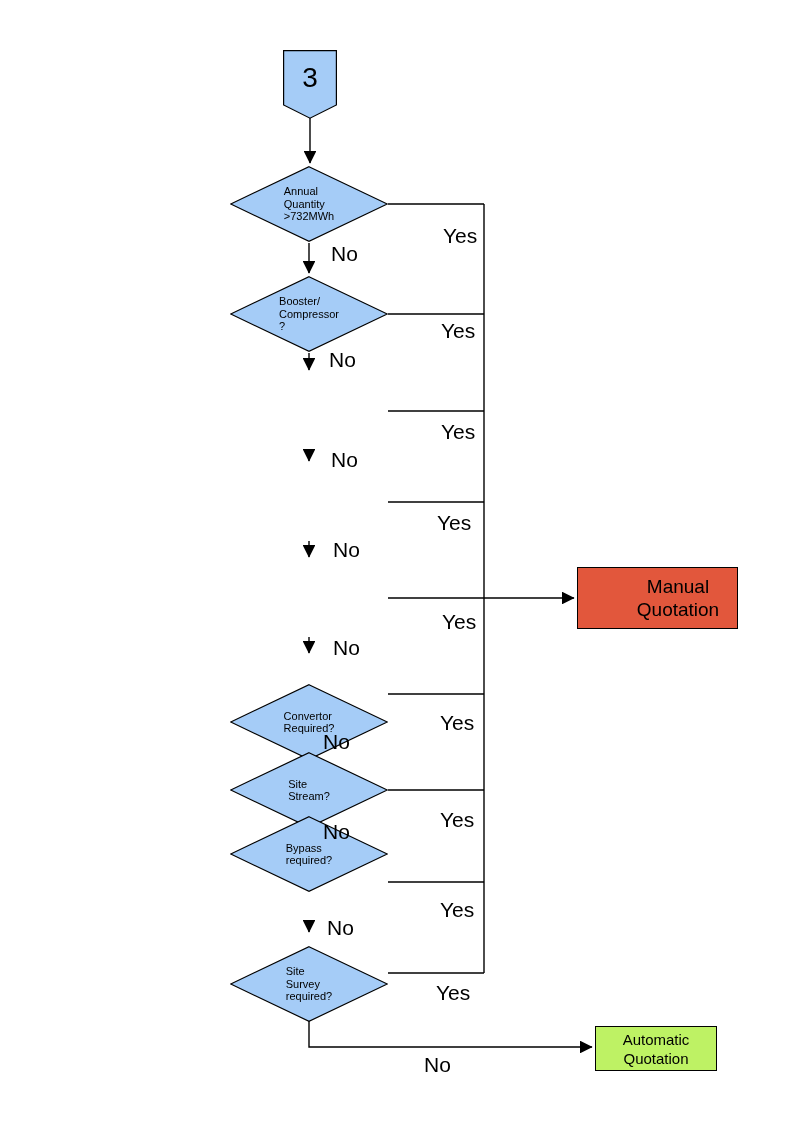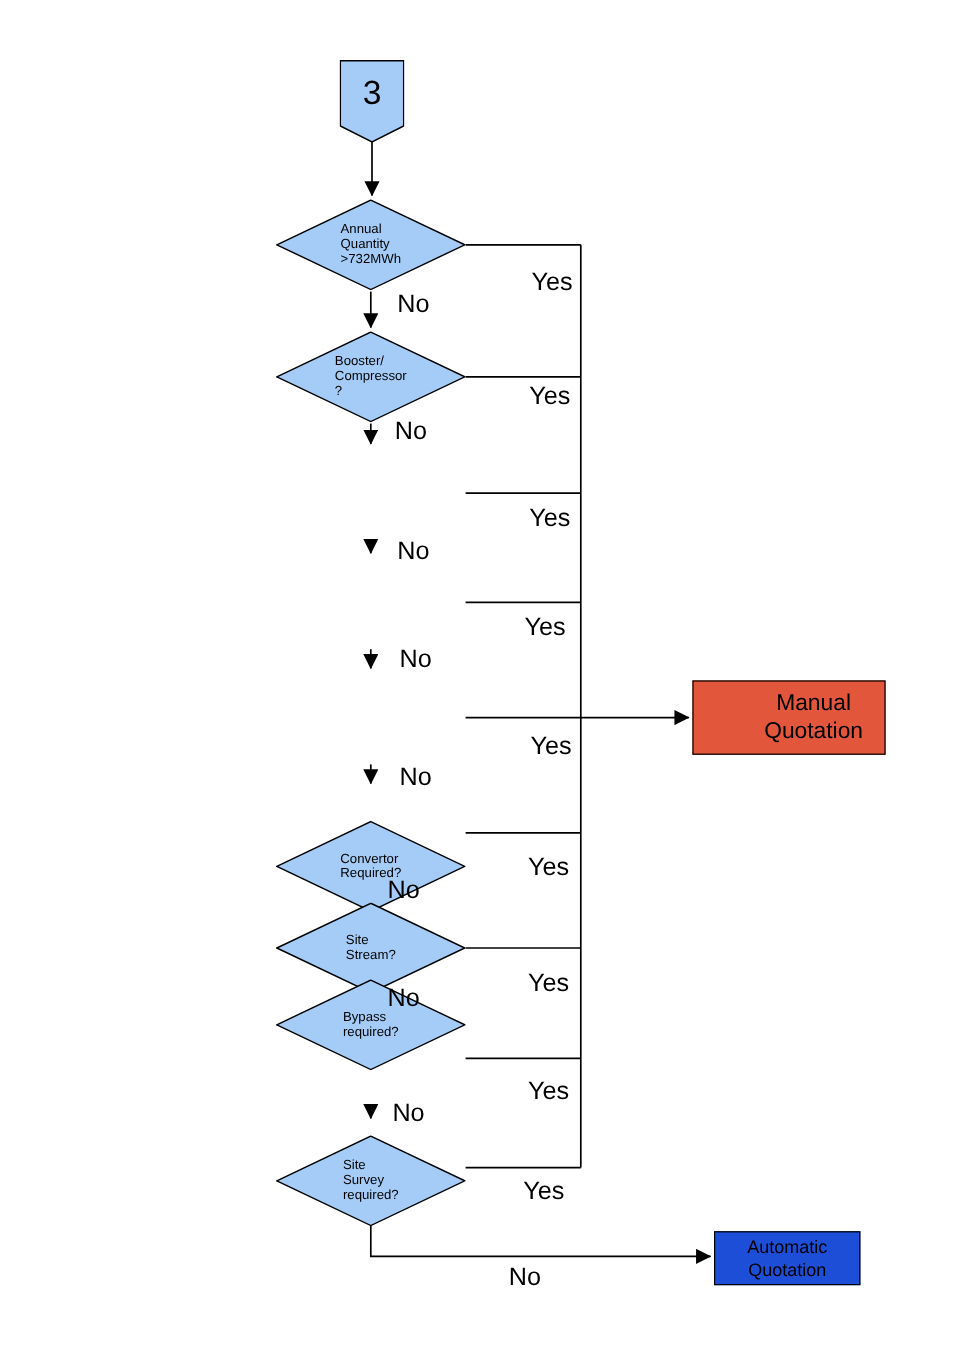--- a/index.html
+++ b/index.html
@@ -153,18 +153,18 @@
   <span class="edge-label n5">No</span>
   <span class="edge-label n6">No</span>
   <span class="edge-label n7">No</span>
   <span class="edge-label n8">No</span>
   <span class="edge-label n9">No</span>
 
   <div class="outcome manual" style="background-color: rgb(226, 87, 60); padding-left: 41px;">
     <span>Manual
 Quotation</span>
   </div>
-  <div class="outcome automatic" style="background-color: #1d4ed8;">
+  <div class="outcome automatic" style="background-color: #bef264;">
     <span>Automatic
 Quotation</span>
   </div>
 
 </div>
 
 </body></html>

